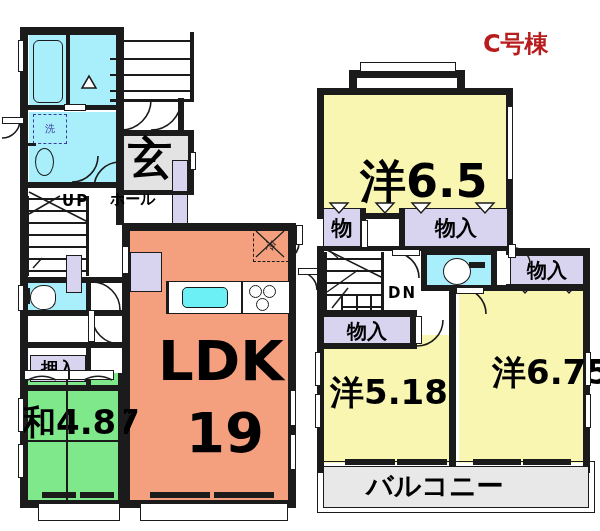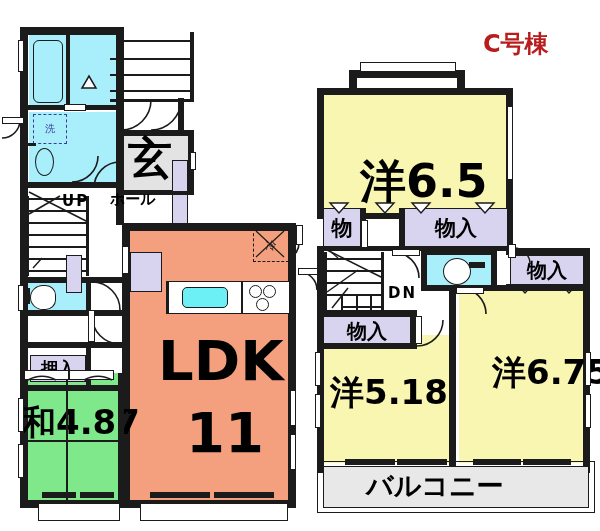--- a/index.html
+++ b/index.html
@@ -132,21 +132,21 @@
     <div class="thin" style="left:214px;top:492px;width:60px;height:6px;"></div>
 
     <div class="whitebox" style="left:18px;top:40px;width:6px;height:32px;"></div>
     <div class="whitebox" style="left:18px;top:285px;width:6px;height:26px;"></div>
     <div class="whitebox" style="left:18px;top:398px;width:6px;height:34px;"></div>
     <div class="whitebox" style="left:18px;top:444px;width:6px;height:34px;"></div>
     <div class="whitebox" style="left:290px;top:390px;width:6px;height:36px;"></div>
     <div class="whitebox" style="left:290px;top:434px;width:6px;height:36px;"></div>
 
     <div class="roomlabel" style="left:158px;top:333px;font-size:56px;">LDK</div>
-    <div class="roomlabel" style="left:186px;top:405px;font-size:56px;">11</div>
+    <div class="roomlabel" style="left:186px;top:405px;font-size:56px;">19</div>
 
     <div class="whitebox" style="left:166px;top:281px;width:124px;height:33px;"></div>
     <div class="rect" style="left:182px;top:287px;width:46px;height:21px;border:1.6px solid #1b1b1b;border-radius:5px;background:#6cf0f5;"></div>
     <div style="position:absolute;left:249px;top:285px;width:11px;height:11px;border:1.5px solid #1b1b1b;border-radius:50%;"></div>
     <div style="position:absolute;left:263px;top:285px;width:11px;height:11px;border:1.5px solid #1b1b1b;border-radius:50%;"></div>
     <div style="position:absolute;left:256px;top:298px;width:11px;height:11px;border:1.5px solid #1b1b1b;border-radius:50%;"></div>
     <div class="thin" style="left:241px;top:281px;width:2px;height:33px;"></div>
     <div class="thin" style="left:166px;top:281px;width:3px;height:33px;"></div>
 
     <div style="position:absolute;left:253px;top:228px;width:34px;height:32px;border:1.6px dashed #1b1b1b;

